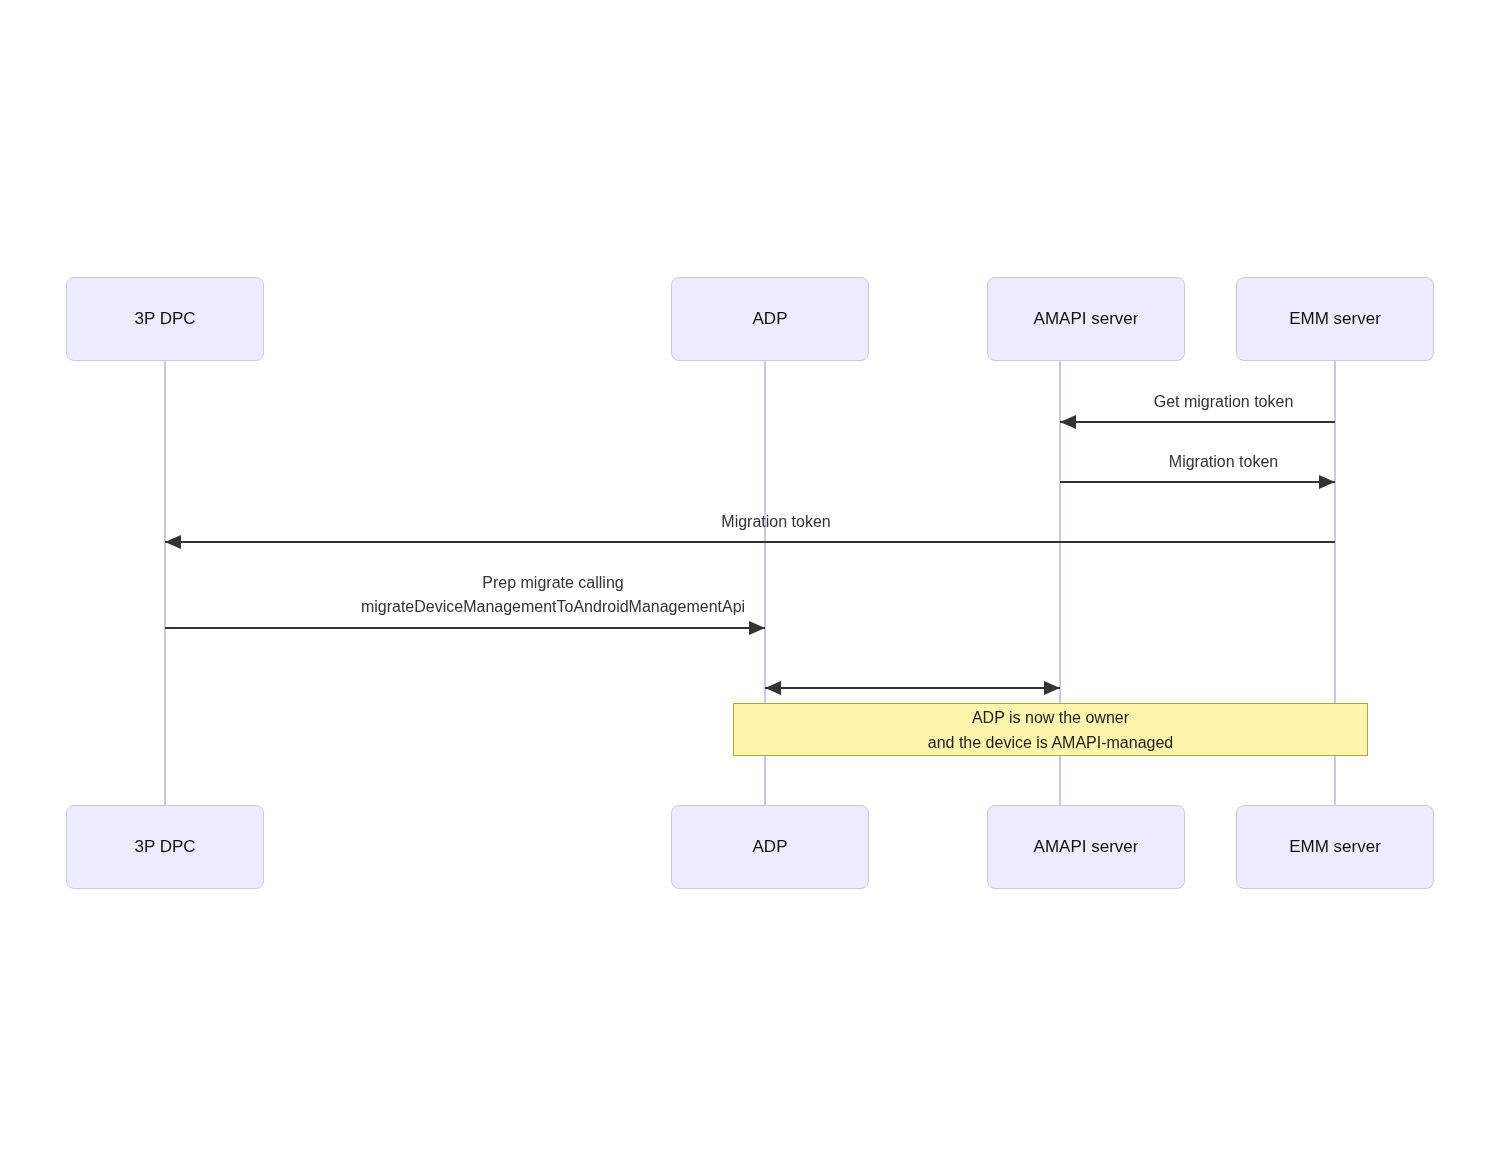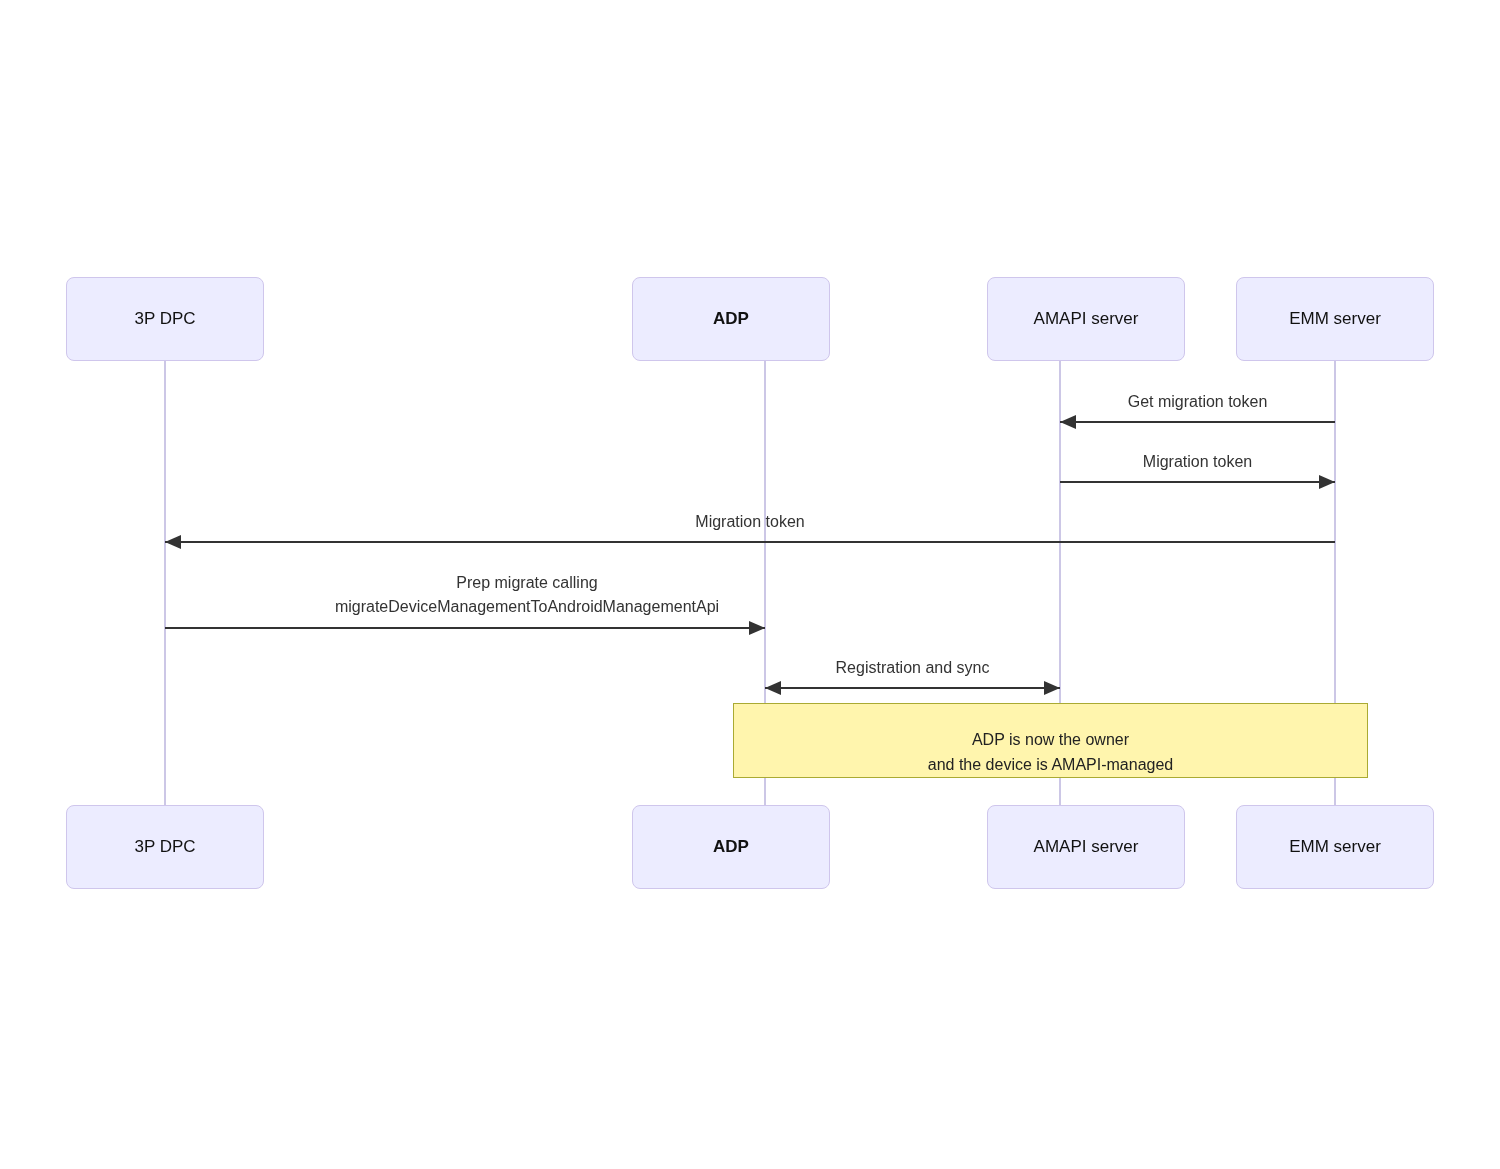--- a/index.html
+++ b/index.html
@@ -10,43 +10,43 @@
   .actor {
     position:absolute; width:198px; height:84px; box-sizing:border-box;
     background:var(--actor-fill,#ECECFF);
     border:1px solid var(--actor-border,#CFC6EC);
     border-radius:8px;
     display:flex; align-items:center; justify-content:center;
     font-size:17px; color:#111111;
   }
   .row-top { top:277px; }
   .row-bottom { top:805px; }
-  .ax0 { left:66px; } .ax1 { left:632px;font-weight:bold; } .ax2 { left:961px;margin-left:26px; } .ax3 { left:1236px; }
+  .ax0 { left:66px; } .ax1 { left:671px; } .ax2 { left:961px;margin-left:26px; } .ax3 { left:1236px; }
   .lifeline {
     position:absolute; top:361px; height:444px; width:2px;
     background:var(--lifeline,#CCC7E6);
   }
   .lx0 { left:164px; } .lx1 { left:764px; } .lx2 { left:1059px; } .lx3 { left:1334px; }
   .line { position:absolute; height:2px; background:var(--signal,#333333); }
   .ah {
     position:absolute; width:0; height:0;
     border-top:7px solid transparent; border-bottom:7px solid transparent;
   }
   .ah.left  { border-right:16px solid var(--signal,#333333); }
   .ah.right { border-left:16px solid var(--signal,#333333); }
   .mlabel {
     position:absolute; font-size:16px; line-height:24px; color:#333333;
-    text-align:center; white-space:pre-line;
+    text-align:center; white-space:pre-line;margin-left:26px;
   }
   .note {
-    position:absolute; left:733px; top:703px; width:635px; height:75px;
+    position:absolute; left:733px; top:703px; width:635px; height:53px;
     box-sizing:border-box;
     background:var(--note-fill,#FFF5AD);
     border:1px solid var(--note-border,#AAAA33);
-    display:flex; align-items:flex-end; justify-content:center;
+    display:flex; align-items:center; justify-content:center;
     font-size:16px; line-height:25px; color:#222222; text-align:center;
   }
   .note span { white-space:pre-line; }
 </style>
 </head>
 <body>
 
 <div class="canvas">
 
   <div class="actor row-top ax0">
@@ -77,21 +77,20 @@
 
   <div class="mlabel" style="left:165px; width:1170px; top:510px;">Migration token</div>
   <div class="line" style="left:165px; top:541px; width:1170px;"></div>
   <div class="ah left" style="left:165px; top:535px;"></div>
 
   <div class="mlabel" style="left:165px; width:724px; top:571px;">Prep migrate calling
 migrateDeviceManagementToAndroidManagementApi</div>
   <div class="line" style="left:165px; top:627px; width:600px;"></div>
   <div class="ah right" style="left:749px; top:621px;"></div>
 
-  <div class="mlabel" style="left:765px; width:295px; top:656px;">Registration and sync</div>
   <div class="line" style="left:765px; top:687px; width:295px;"></div>
   <div class="ah left" style="left:765px; top:681px;"></div>
   <div class="ah right" style="left:1044px; top:681px;"></div>
 
   <div class="note">
     <span>ADP is now the owner
 and the device is AMAPI-managed</span>
   </div>
 
   <div class="actor row-bottom ax0">

